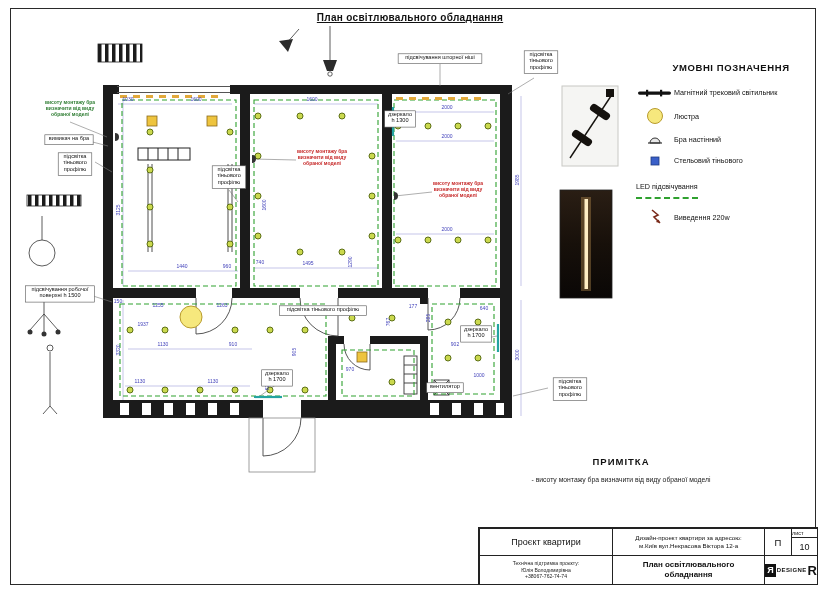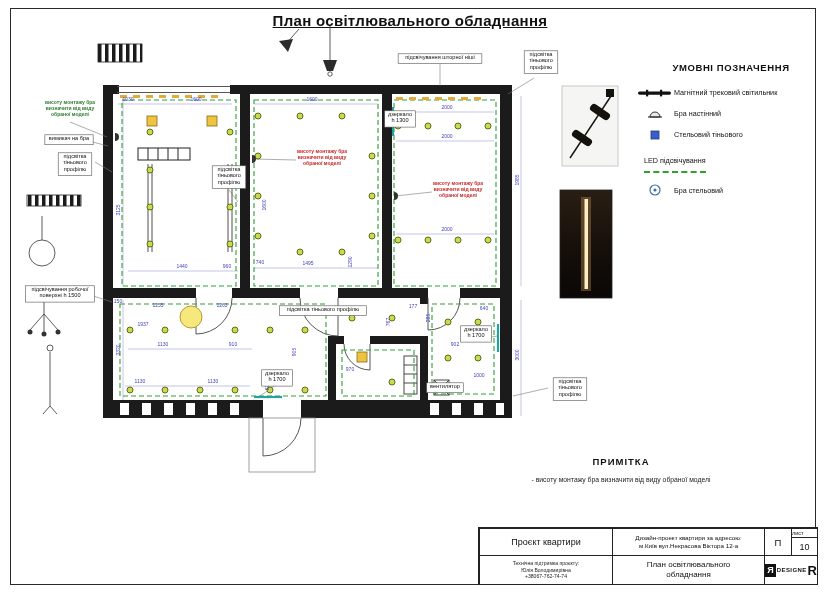--- a/index.html
+++ b/index.html
@@ -2,21 +2,21 @@
 <html><head>
 <meta charset="utf-8">
 <style>
   html,body{margin:0;padding:0;}
   body{
     width:828px;height:594px;position:relative;background:#fff;overflow:hidden;
     font-family:"Liberation Sans", sans-serif;color:#111;
   }
   .sheet-frame{position:absolute;left:10px;top:8px;width:806px;height:577px;border:1.2px solid #2a2a2a;box-sizing:border-box;}
   .main-title{position:absolute;left:190px;top:12px;width:440px;text-align:center;
-    font-size:15px;font-weight:bold;text-decoration:underline;letter-spacing:.3px;}
+    font-size:10px;font-weight:bold;text-decoration:underline;letter-spacing:.3px;}
   #plan{position:absolute;left:0;top:0;width:828px;height:594px;font-family:"Liberation Sans", sans-serif;}
 
   
   .dim{font-size:5px;fill:#4343bb;text-anchor:middle;}
   .note-red{font-size:5px;fill:#c62828;font-weight:bold;}
   .note-green{font-size:5px;fill:#2e7d32;font-weight:bold;}
   .boxed-rect{fill:#fff;stroke:#555;stroke-width:.6;}
   .boxed-text{font-size:5.6px;fill:#111;text-anchor:middle;}
   .dot{fill:#cbd94e;stroke:#5d7016;stroke-width:1;}
   .ysq{fill:#eec43e;stroke:#8a6a1d;stroke-width:.8;}
@@ -25,42 +25,42 @@
   .mirror{stroke:#23a3a0;stroke-width:2.2;}
   .sconce{fill:#333;}
   .led{fill:none;stroke:#2fa12f;stroke-width:1.1;stroke-dasharray:5 3;}
 
   
   .legend{position:absolute;left:636px;top:62px;width:190px;}
   .legend-title{font-size:9.5px;font-weight:bold;letter-spacing:.6px;text-align:center;margin-bottom:13px;}
   .lrow{display:flex;align-items:center;margin-bottom:8px;min-height:13px;}
   .lsym{flex:0 0 38px;display:flex;justify-content:center;align-items:center;}
   .llab{font-size:7.2px;color:#111;}
-  .lrow.led-row{display:block;margin-bottom:10px;margin-left:8px;}
+  .lrow.led-row{display:block;margin-bottom:10px;}
   .led-dash{width:62px;border-top:2px dashed #2fa12f;margin-top:4px;}
 
   
   .noteblock{position:absolute;left:496px;top:456px;width:250px;text-align:center;}
   .note-title{font-size:9.5px;font-weight:bold;letter-spacing:1px;}
   .note-text{font-size:6.8px;margin-top:9px;color:#222;}
 
   
   .tblock{position:absolute;left:478px;top:527px;display:grid;
     grid-template-columns:133px 152px 27px 26px;grid-template-rows:27px 29px;
     border:1.3px solid #222;background:#fff;}
   .tb-c{border-left:.8px solid #222;border-top:.8px solid #222;display:flex;flex-direction:column;
     align-items:center;justify-content:center;text-align:left;overflow:hidden;box-sizing:border-box;}
   .tb-project{font-size:9px;}
   .tb-address{font-size:6.2px;line-height:1.3;}
   .tb-stage{font-size:9.5px;}
   .tb-sheet{padding:0;justify-content:flex-start;}
   .tb-sheet-label{font-size:5.5px;width:100%;border-bottom:.8px solid #222;line-height:1.5;}
   .tb-sheet-num{font-size:9px;flex:1;display:flex;align-items:center;justify-content:center;width:100%;}
   .tb-support{font-size:5.1px;line-height:1.35;color:#222;}
-  .tb-dtitle{font-size:8px;font-weight:normal;line-height:1.3;}
+  .tb-dtitle{font-size:8px;font-weight:bold;line-height:1.3;}
   .tb-logo{grid-column:3/5;flex-direction:row;gap:1px;}
   .logo-ya{display:inline-flex;width:13px;height:13px;background:#111;color:#fff;font-weight:bold;
     font-size:9px;align-items:center;justify-content:center;}
   .logo-txt{font-size:6px;font-weight:bold;letter-spacing:.4px;}
   .logo-r{font-size:13px;font-weight:bold;line-height:1;}
 </style>
 </head>
 <body>
 
 <div class="sheet-frame"></div>
@@ -386,20 +386,28 @@
     <span class="lsym">
       <svg width="36" height="10" viewBox="0 0 36 10">
           <rect x="1" y="3.5" width="33" height="3.2" rx="1.6" fill="#111"></rect>
           <rect x="9" y="1.8" width="2.2" height="6.6" fill="#111"></rect>
           <rect x="23" y="1.8" width="2.2" height="6.6" fill="#111"></rect>
         </svg>
     </span>
     <span class="llab">Магнітний трековий світильник</span>
   </div>
 
+  <div class="lrow">
+    <span class="lsym">
+      <svg width="18" height="18" viewBox="0 0 18 18">
+          <circle cx="9" cy="9" r="7.5" fill="#f6e87d" stroke="#b89b2e" stroke-width="1"></circle>
+        </svg>
+    </span>
+    <span class="llab">Люстра</span>
+  </div>
 
   <div class="lrow">
     <span class="lsym">
       <svg width="14" height="10" viewBox="0 0 14 10">
           <path d="M2 8 a5 5 0 0 1 10 0 Z" fill="#e8e8e8" stroke="#333" stroke-width="1"></path>
           <line x1="0" y1="8" x2="14" y2="8" stroke="#333" stroke-width="1.2"></line>
         </svg>
     </span>
     <span class="llab">Бра настінний</span>
   </div>
@@ -411,30 +419,30 @@
         </svg>
     </span>
     <span class="llab">Стельовий тіньового</span>
   </div>
 
   <div class="lrow led-row">
     <span class="llab">LED підсвічування</span>
     <div class="led-dash"></div>
   </div>
 
-
   <div class="lrow">
     <span class="lsym">
-      <svg width="14" height="14" viewBox="0 0 14 14">
-          <circle cx="7" cy="7" r="5" fill="none" stroke="#3b6ea5" stroke-width="1.2"></circle>
-          <circle cx="7" cy="7" r="1.6" fill="#3b6ea5"></circle>
+      <svg width="14" height="16" viewBox="0 0 14 16">
+          <path d="M4 1 L10 6 L6 8 L12 14" stroke="#7a2a1a" stroke-width="1.6" fill="none"></path>
+          <path d="M12 14 l-4.2 -1 l3 -2.4 z" fill="#7a2a1a"></path>
         </svg>
     </span>
-    <span class="llab">Бра стельовий</span>
-  </div>
+    <span class="llab">Виведення  220w</span>
+  </div>
+
 </div>
 
 <div class="noteblock">
   <div class="note-title">ПРИМІТКА</div>
   <div class="note-text">- висоту монтажу бра визначити від виду обраної моделі</div>
 </div>
 
 <div class="tblock">
   <div class="tb-c tb-project">Проєкт квартири</div>
   <div class="tb-c tb-address">

